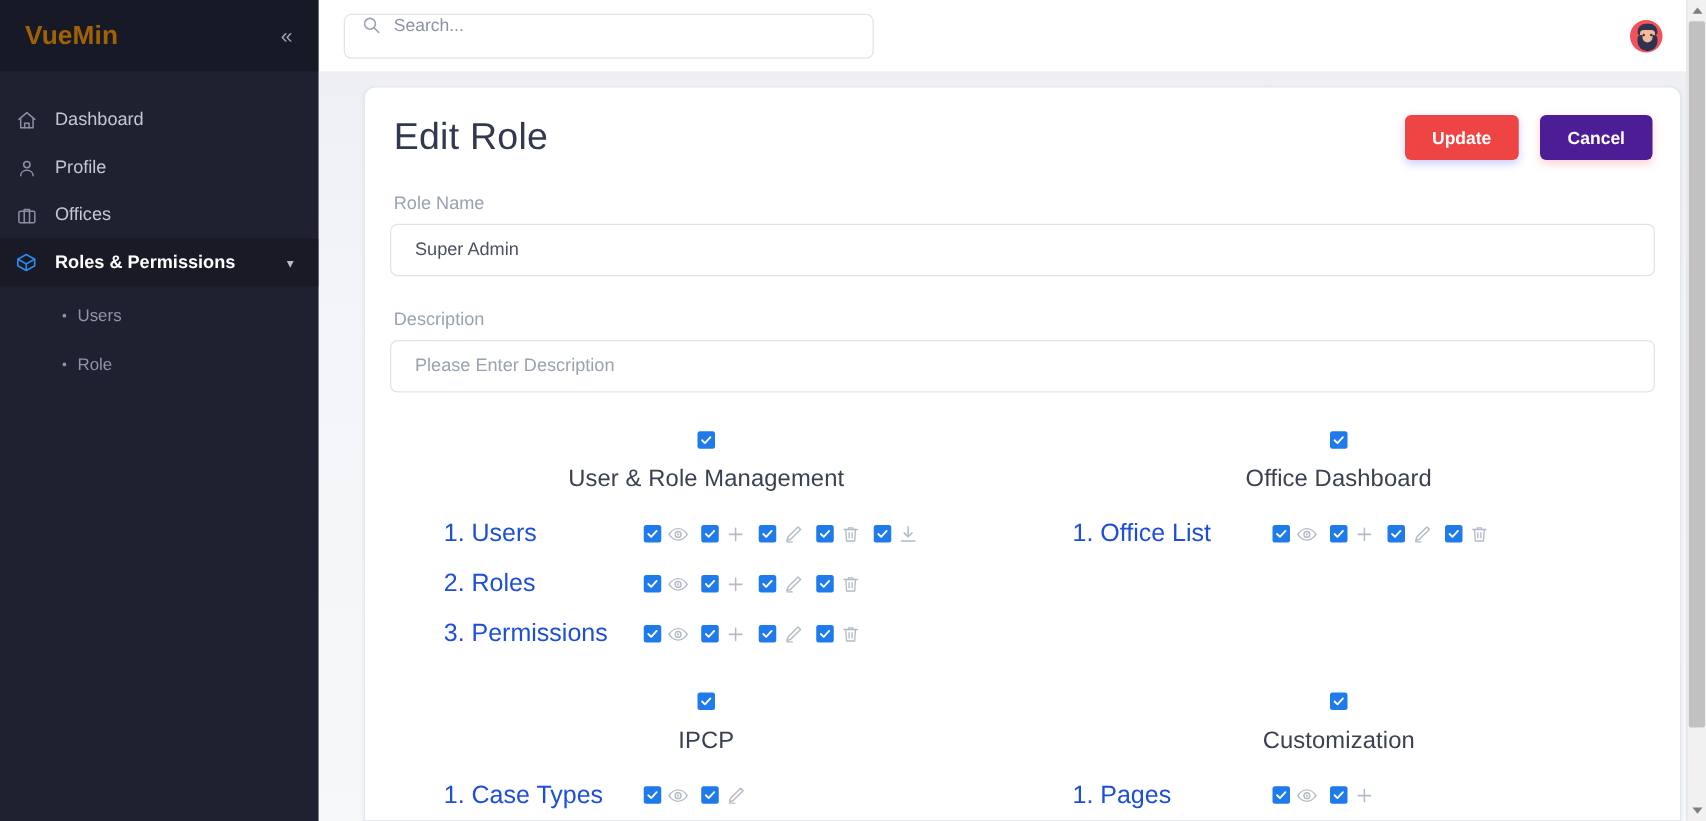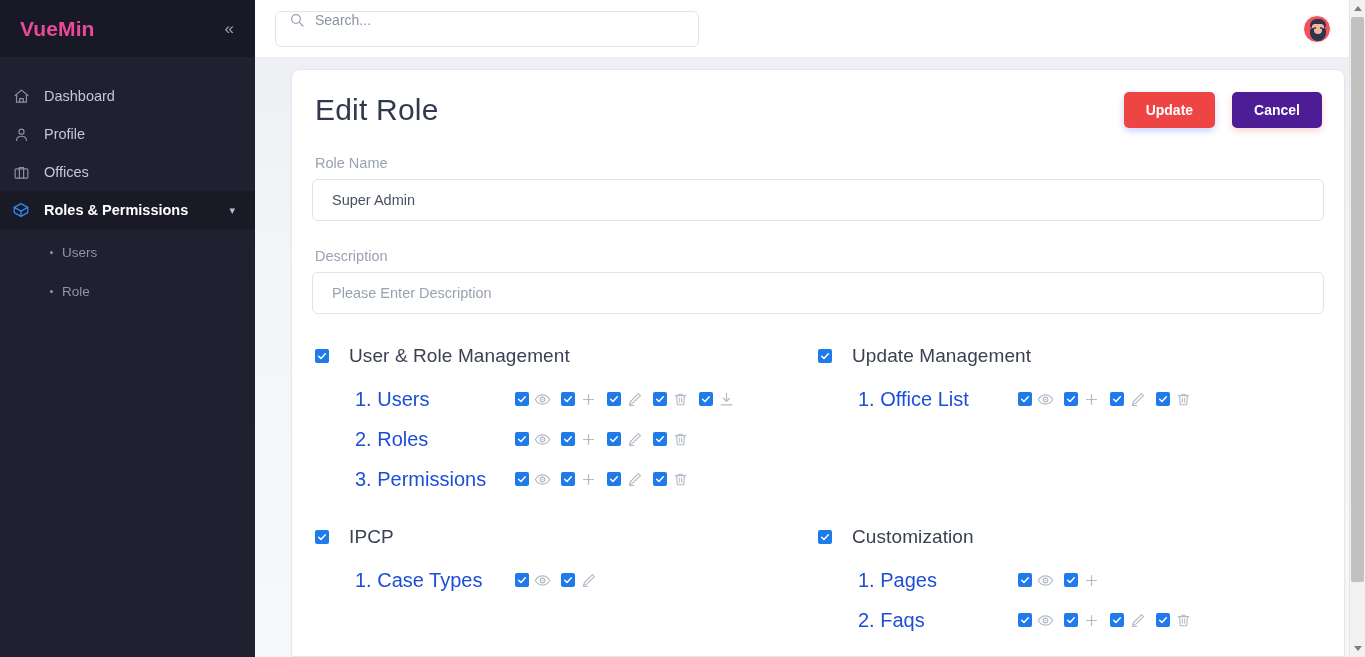--- a/index.html
+++ b/index.html
@@ -18,21 +18,21 @@
     display: flex; flex-direction: column;
     overflow: hidden;
   }
   .brand-row {
     height: 57px; flex: 0 0 57px;
     background: #181926;
     display: flex; align-items: center; justify-content: space-between;
     padding: 0 18px 0 20px;
   }
   .brand-name {
-    color: #ec4899; font-size: 21px; font-weight: bold; letter-spacing: .1px;
+    color: #a16207; font-size: 21px; font-weight: bold; letter-spacing: .1px;
   }
   .collapse-icon {
     color: #9aa0b5; font-size: 17px; line-height: 1; cursor: pointer;
     padding: 2px 3px;
   }
   .nav { padding-top: 20px; }
   .nav-item {
     display: flex; align-items: center; gap: 14px;
     height: 38px; padding: 0 20px 0 12px;
     color: #c3c8d6; font-size: 14.5px; cursor: pointer;
@@ -122,21 +122,21 @@
   }
   .field-input::placeholder { color: #9aa2b1; }
 
   
   .perm-grid {
     margin-top: 31px;
     display: grid; grid-template-columns: 503px 1fr;
     row-gap: 0; column-gap: 0;
   }
   .perm-group { padding-left: 3px; }
-  .group-head { display: flex; align-items: center; gap: 20px; margin-bottom: 12px; }
+  .group-head { display: flex; align-items: center; gap: 14px; margin-bottom: 12px; flex-direction: column; }
   .group-title { font-size: 19px; color: #3b4152; letter-spacing: .1px; }
   .perm-row { display: flex; align-items: center; height: 40px; }
   .perm-name { width: 200px; font-size: 20px; color: #1d4ed8; padding-left: 40px; }
   .perm-actions { display: flex; align-items: center; }
   .action { display: flex; align-items: center; gap: 5px; width: 46px; }
   .icn { color: #b2bac6; display: flex; align-items: center; }
 
   
   .cb {
     width: 14px; height: 14px; flex: 0 0 14px;
@@ -477,21 +477,21 @@
                 </span>
               </div>
             </div>
             <div class="perm-group">
               <div class="group-head">
                 <span class="cb">
                   <svg width="10" height="10" viewBox="0 0 24 24" fill="none" stroke="#ffffff" stroke-width="3.6" stroke-linecap="round" stroke-linejoin="round">
                     <path d="M4 12.5l5.5 5.5L20 6.5"></path>
                   </svg>
                 </span>
-                <span class="group-title">Update Management</span>
+                <span class="group-title">Office Dashboard</span>
               </div>
               <div class="perm-row">
                 <span class="perm-name">1. Office List</span>
                 <span class="perm-actions">
                   <span class="action">
                     <span class="cb">
                       <svg width="10" height="10" viewBox="0 0 24 24" fill="none" stroke="#ffffff" stroke-width="3.6" stroke-linecap="round" stroke-linejoin="round">
                         <path d="M4 12.5l5.5 5.5L20 6.5"></path>
                       </svg>
                     </span>

